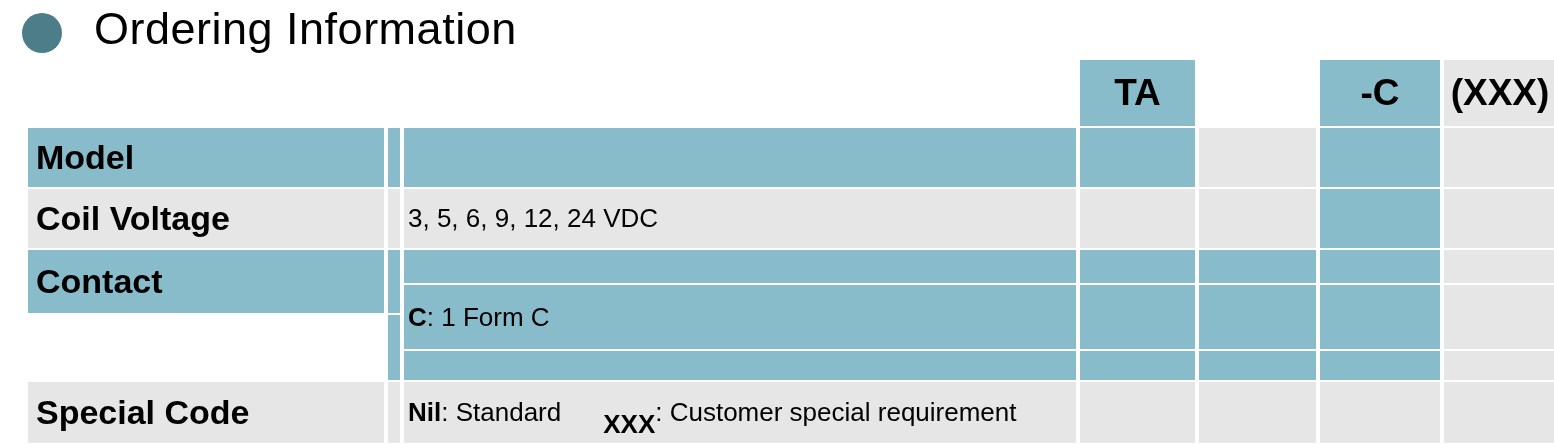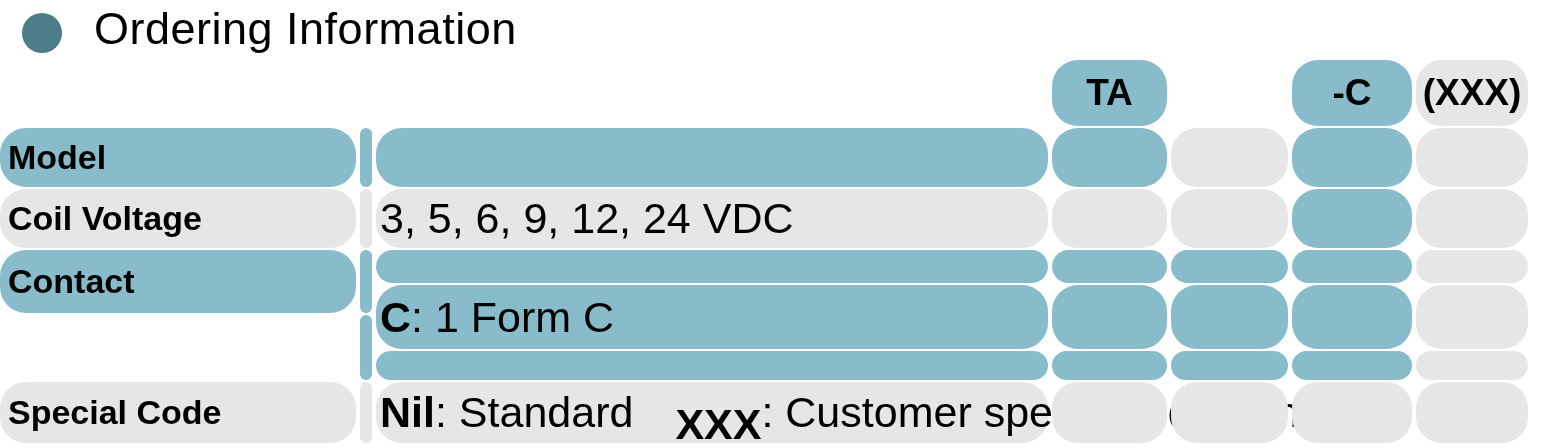--- a/index.html
+++ b/index.html
@@ -1,15 +1,15 @@
 <!DOCTYPE html>
 <html><head>
 <meta charset="utf-8">
 <style>
-  * { box-sizing: border-box; border-radius: 26px; }
+  * { box-sizing: border-box; }
   html, body {
     margin: 0; padding: 0;
     width: 1554px; height: 448px;
     background: #ffffff;
     font-family: "Liberation Sans", sans-serif;
     color: #000000;
     overflow: hidden;
   }
   .page { position: relative; width: 1554px; height: 448px; }
 
@@ -28,33 +28,34 @@
 
   
   .otable {
     position: absolute; top: 60px; left: 0;
     display: grid;
     grid-template-columns: 356px 12px 672px 115px 117px 120px 112px;
     grid-template-rows: 66px 59px 59px 33px 28px 34px 29px 61px;
     column-gap: 4px; row-gap: 2px;
     width: 1528px;
     background: #ffffff;
+    padding-left: 28px;
   }
   .cell { min-width: 0; min-height: 0; }
   .teal { background: #89bcca; }
   .gray { background: #e6e6e7; }
 
   .lbl {
     display: flex; align-items: center;
     font-weight: 700; font-size: 34px;
     padding-left: 8px; white-space: nowrap;
   }
   .val {
     display: flex; align-items: center;
-    font-weight: 400; font-size: 43px;
+    font-weight: 400; font-size: 26px;
     padding-left: 4px; white-space: nowrap;
   }
   .val b { font-weight: 700; }
   .code {
     display: flex; align-items: center; justify-content: center;
     font-weight: 700; font-size: 37px; white-space: nowrap;
   }
   .gap-before { margin-left: 42px; margin-top: 24px; }
 </style>
 </head>

